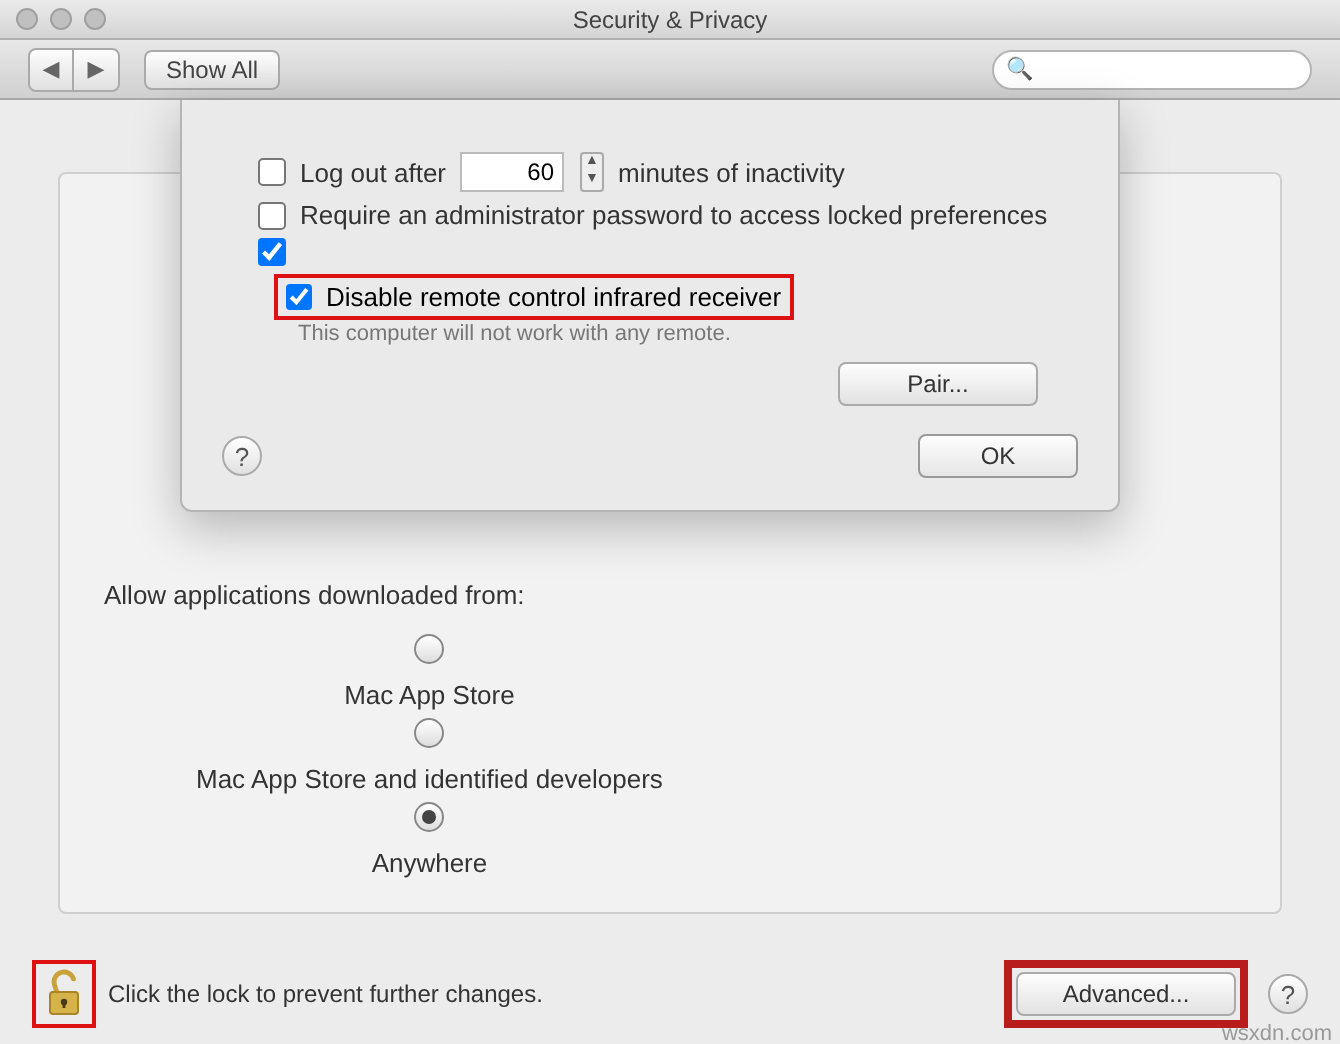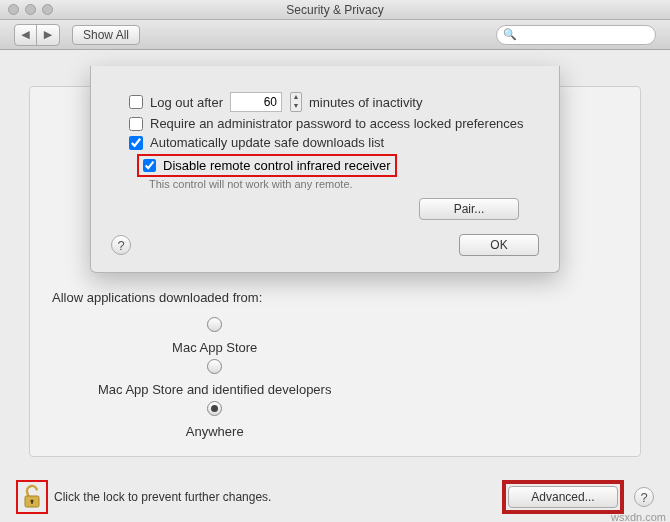--- a/index.html
+++ b/index.html
@@ -84,21 +84,21 @@
     .inset-panel {
       position: absolute;
       left: 29px; right: 29px; top: 36px; bottom: 65px;
       border: 1px solid #cfcfcf;
       border-radius: 4px;
       background: #f2f2f2;
     }
     
     .sheet {
       position: absolute;
-      top: 16px; left: 90px; width: 470px;
+      top: 0; left: 90px; width: 470px;
       background: #eaeaea;
       border: 1px solid #b5b5b5;
       border-top: none;
       border-radius: 0 0 6px 6px;
       box-shadow: 0 8px 24px rgba(0,0,0,0.25);
       padding: 22px 20px 16px 20px;
       z-index: 5;
     }
     .opt-row {
       display: flex;
@@ -247,27 +247,26 @@
           <div>▼</div>
         </span>
       <span>minutes of inactivity</span>
     </div>
     <div class="opt-row">
       <input type="checkbox" style="">
       <span>Require an administrator password to access locked preferences</span>
     </div>
     <div class="opt-row">
       <input type="checkbox" checked="" style="">
-      <span>Automatically update safe downloads list</span>
     </div>
     <div class="highlight-box">
       <input type="checkbox" checked="" style="">
       <span>Disable remote control infrared receiver</span>
     </div>
-    <div class="subnote">This control will not work with any remote.</div>
+    <div class="subnote">This computer will not work with any remote.</div>
     <div class="pair-row">
       <div class="mac-btn">Pair...</div>
     </div>
     <div class="sheet-footer">
       <div class="help-icon">?</div>
       <div style="flex:1"></div>
       <div class="mac-btn primary" style="min-width:80px">OK</div>
     </div>
   </div>
 

